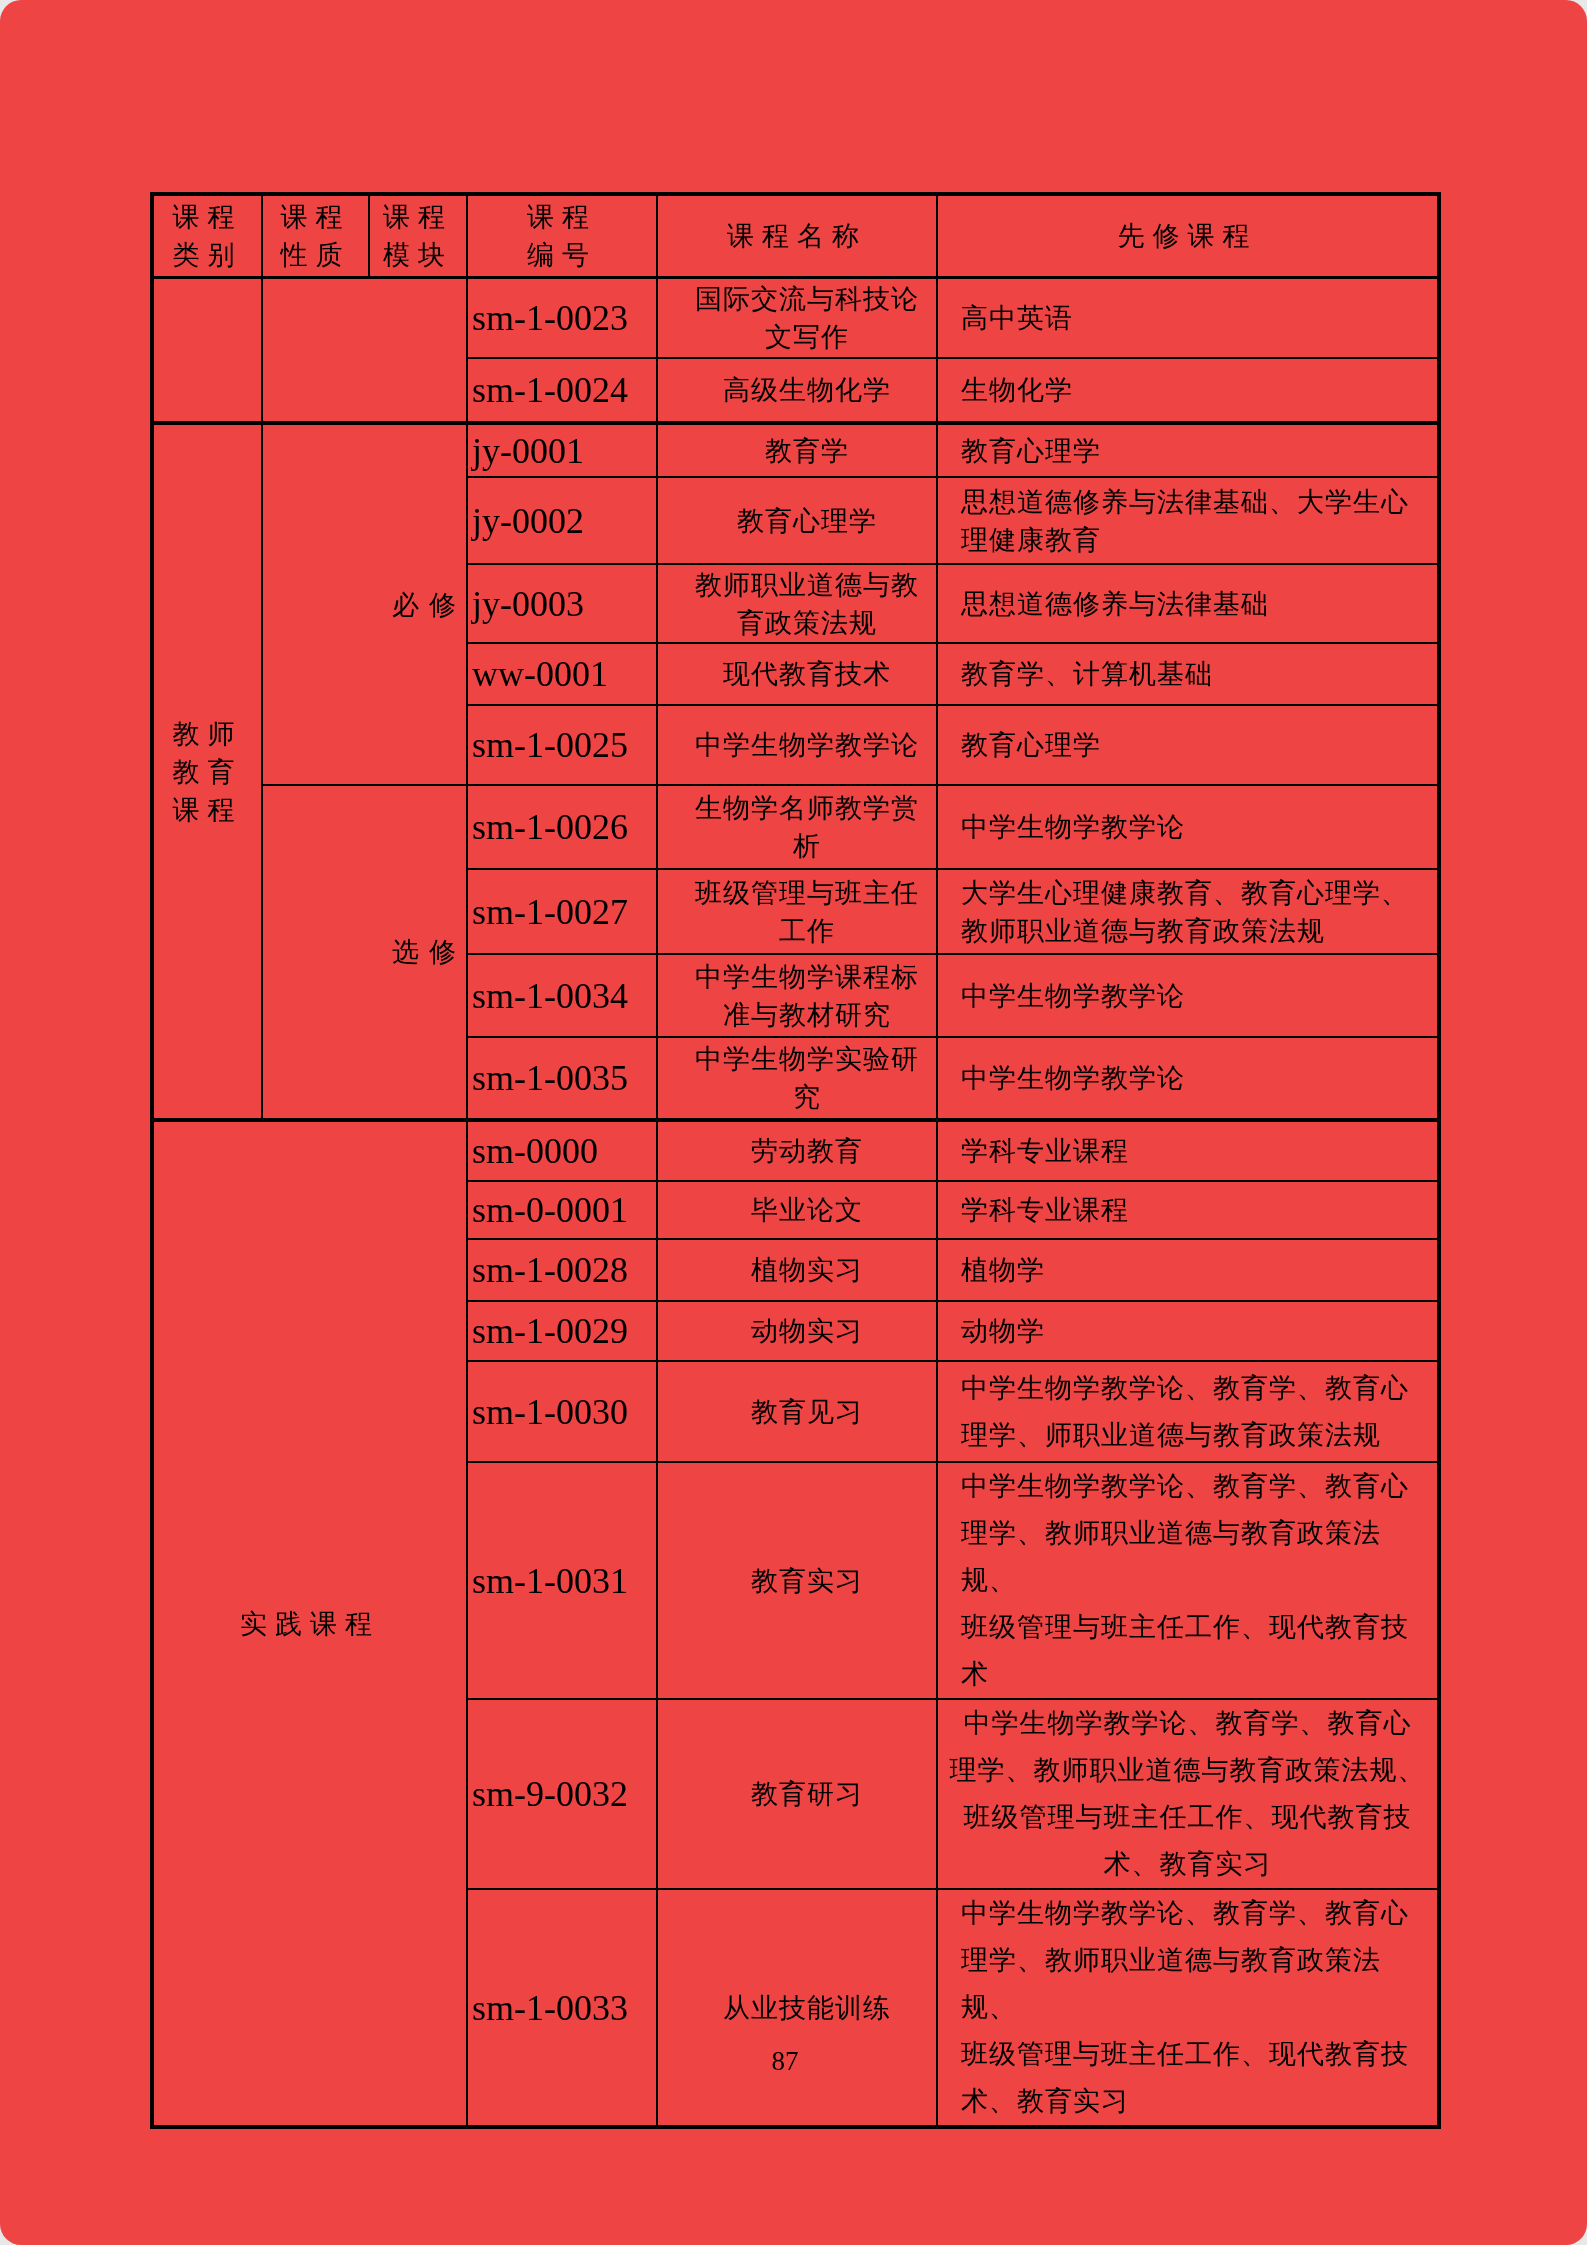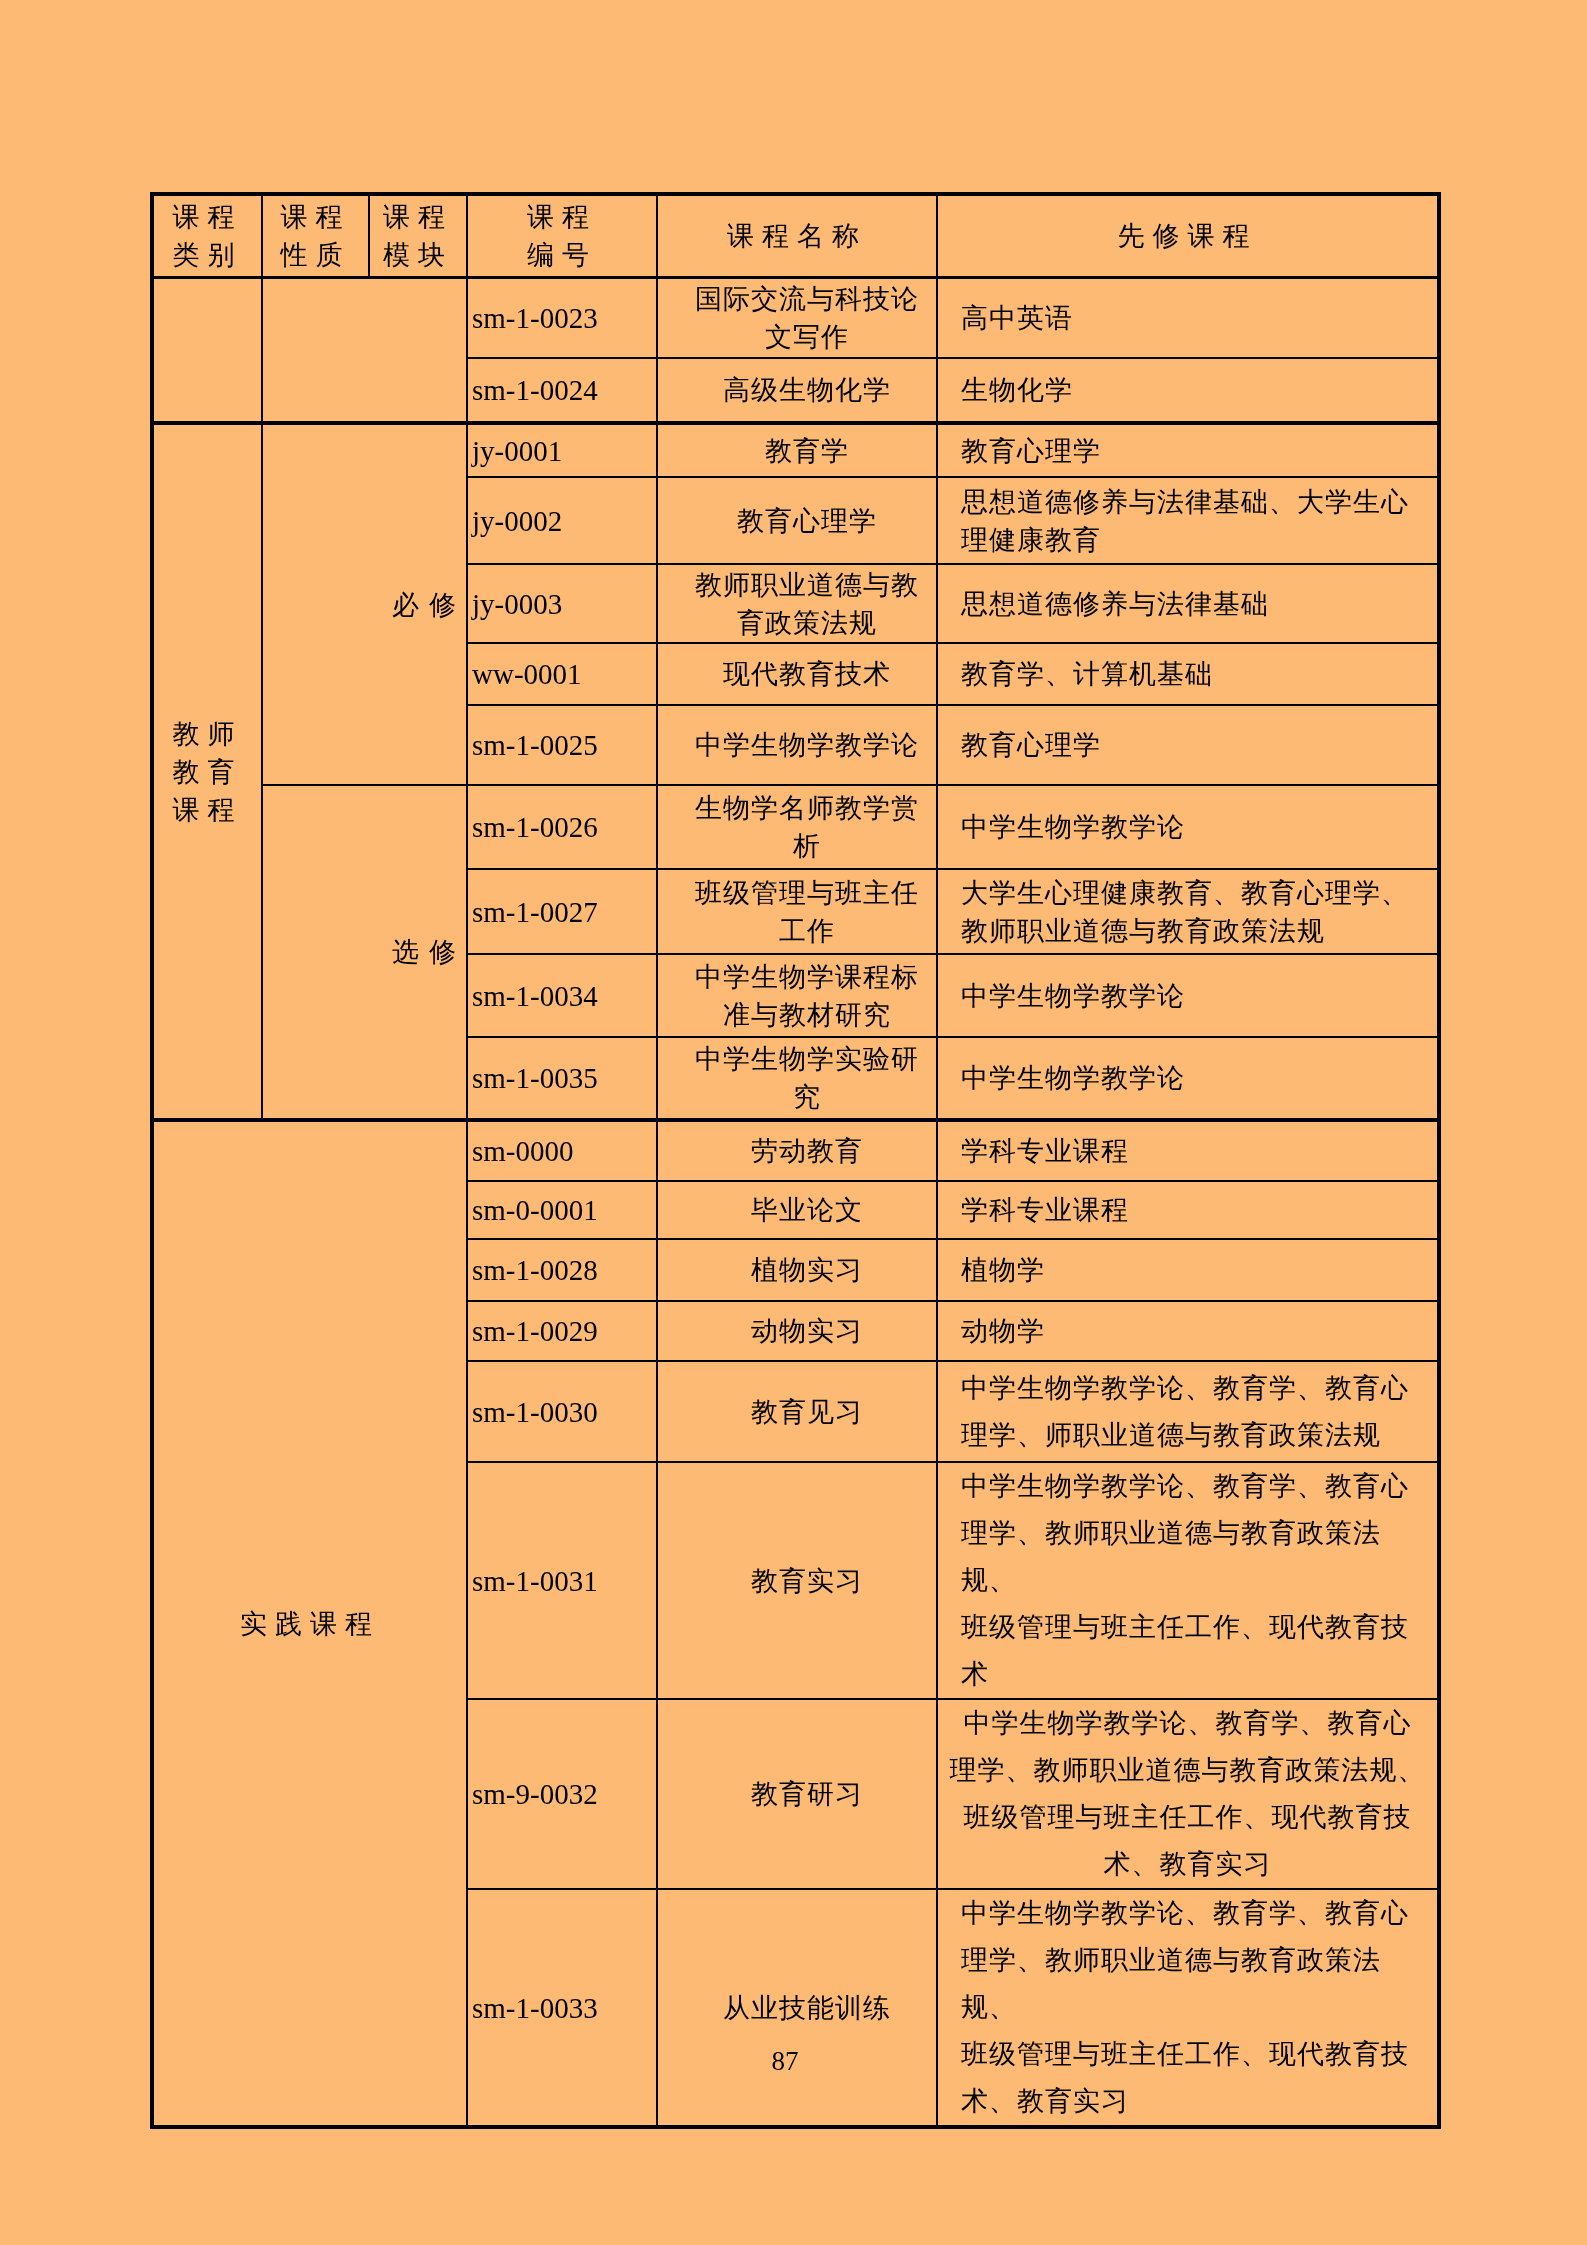--- a/index.html
+++ b/index.html
@@ -1,22 +1,23 @@
 <!DOCTYPE html>
 <html><head>
 <meta charset="utf-8">
 <style>
   html,body{margin:0;padding:0;background:#e8e8e8;}
   .page{
     position:relative;
     width:1587px;height:2245px;
-    background:#fdba74;
+    background:#ef4444;
     font-family:"Liberation Serif","DejaVu Serif",serif;
     color:#000;
     overflow:hidden;
+    border-radius:21px;
   }
   table.course-table{
     position:absolute;left:150px;top:192px;
     width:1287px;
     border-collapse:collapse;
     table-layout:fixed;
     border:4px solid #000;
   }
   col.c1{width:110px}
   col.c2{width:107px}
@@ -42,21 +43,21 @@
   }
   td.cat{
     text-align:center;
     letter-spacing:8px;
   }
   td.nature{
     text-align:right;
     letter-spacing:10px;
   }
   td.code{
-    font-size:29px;
+    font-size:36px;
     letter-spacing:0;
     text-align:left;
     padding-left:4px;
   }
   td.name{
     text-align:center;
     padding-left:22px;
     padding-right:2px;
   }
   td.prereq{

